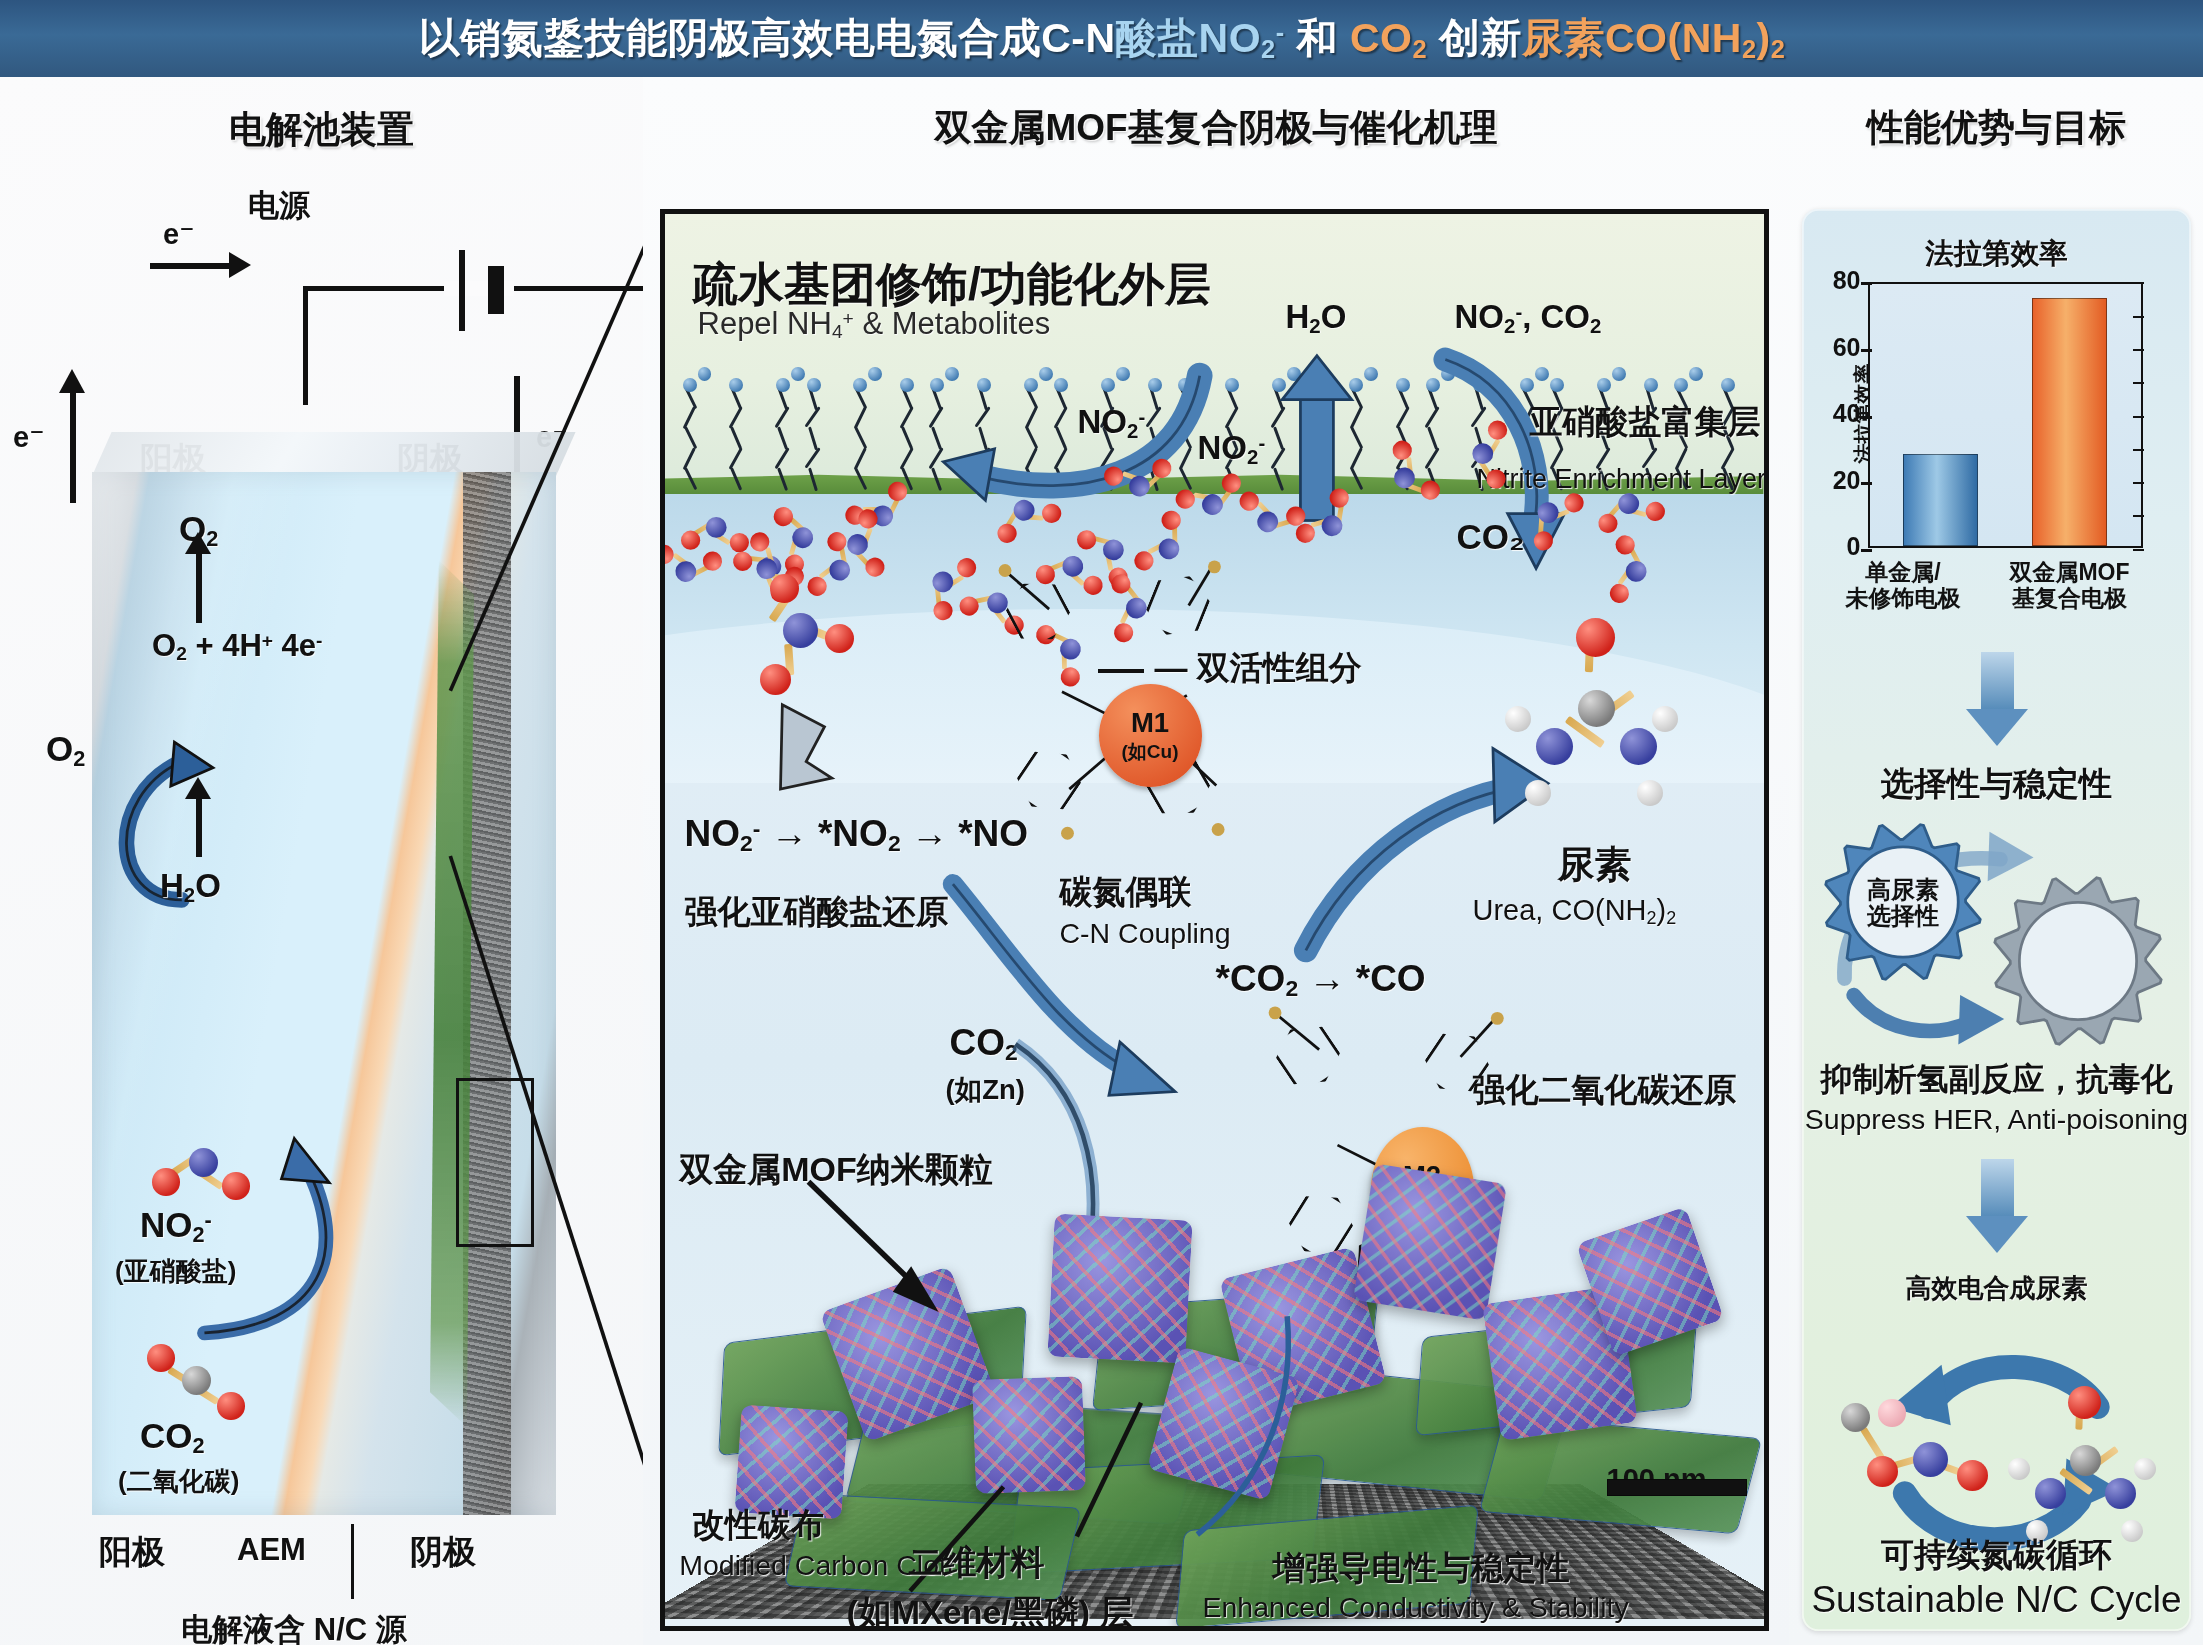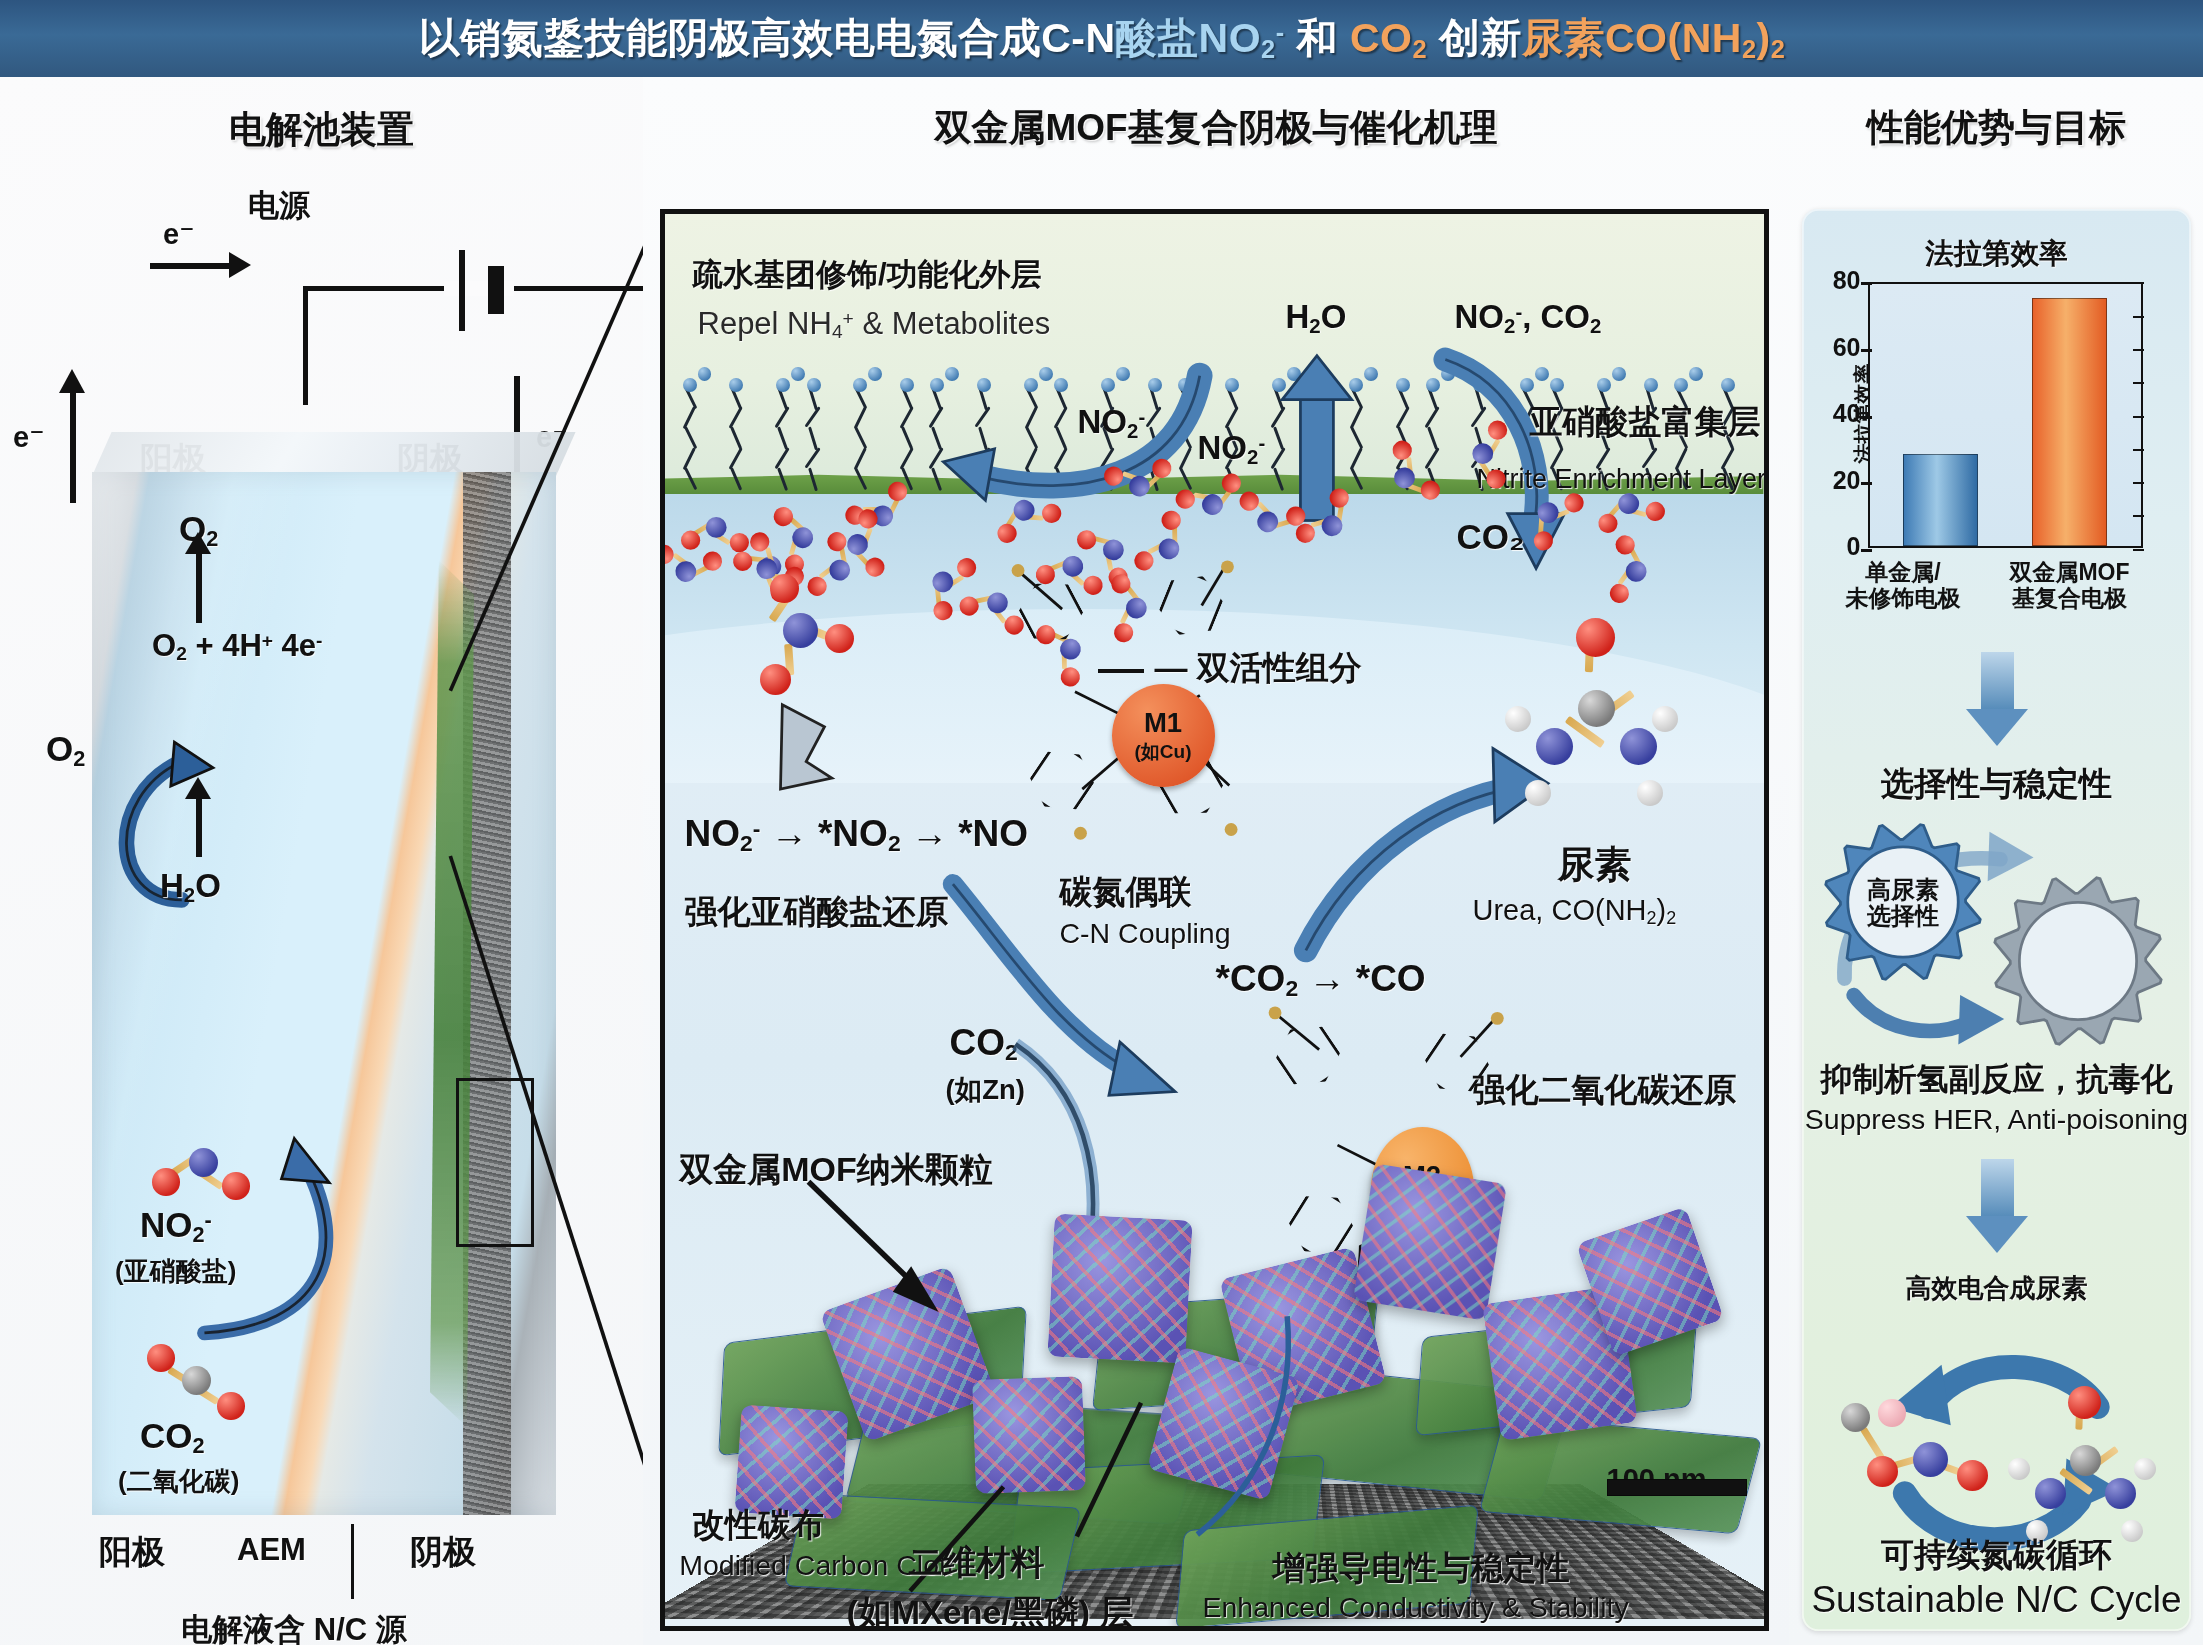--- a/index.html
+++ b/index.html
@@ -496,21 +496,21 @@
           <div class="brush" style="left: 1055px; top: 173px;">
             <div class="tail" style="left:2.8px;top:0px;height:24px;transform:rotate(-23deg);"></div>
             <div class="tail" style="left:12px;top:20px;height:24px;transform:rotate(29deg);"></div>
             <div class="tail" style="left:2.8px;top:40px;height:24px;transform:rotate(-23deg);"></div>
             <div class="tail" style="left:12px;top:61px;height:24px;transform:rotate(29deg);"></div>
             <div class="tail" style="left:2.8px;top:81px;height:24px;transform:rotate(-23deg);"></div>
             <div class="head" style="left:1.8px;top:-9.2px;"></div>
           </div>
         </div>
 
-      <div class="lbl" style="left:27.5px;top:40px;font-size:31px;">疏水基团修饰/功能化外层</div>
+      <div class="lbl" style="left:27.5px;top:40px;font-size:46px;">疏水基团修饰/功能化外层</div>
       <div class="lbl" style="left:33px;top:92px;font-size:31px;font-weight:normal;color:#2a2a2a;">Repel NH<sub>4</sub><sup>+</sup> &amp; Metabolites</div>
 
       <div class="lbl" style="left:621px;top:84px;font-size:33px;">H<sub>2</sub>O</div>
       <div class="lbl" style="left:790px;top:84px;font-size:33px;">NO<sub>2</sub><sup>-</sup>, CO<sub>2</sub></div>
 
       <svg style="position:absolute;left:241px;top:147px;" width="331" height="174" viewBox="0 0 360 190">
         <path d="M320 16 C 300 126, 190 154, 78 126" fill="none" stroke="#4a7fb4" stroke-width="28" stroke-linecap="round"></path>
         <path d="M320 16 C 300 126, 190 154, 78 126" fill="none" stroke="#1d3c5e" stroke-width="3" opacity=".8"></path>
         <polygon points="40,110 96,96 86,152" fill="#4a7fb4" stroke="#1d3c5e" stroke-width="3"></polygon>
       </svg>
@@ -705,21 +705,21 @@
           </div>
           <div class="mol" style="left: 511px; top: 275px; transform: rotate(168deg) scale(0.8);">
             <div class="bond" style="left:16.5px;top:18.4px;width:27.5px;height:6.4px;transform:rotate(-32deg);"></div>
             <div class="bond" style="left:37px;top:14.7px;width:27.5px;height:6.4px;transform:rotate(32deg);"></div>
             <div class="atom N" style="left:31px;top:0;width:26px;height:26px;"></div>
             <div class="atom O" style="left:0;top:16.5px;width:24px;height:24px;"></div>
             <div class="atom O" style="left:61px;top:20px;width:24px;height:24px;"></div>
           </div>
         </div>
 
-      <div class="ringmol" style="left:318px;top:340px;width:386px;height:349px;">
+      <div class="ringmol" style="left:305px;top:340px;width:386px;height:349px;">
         <div class="hex" style="left:40px;top:26px;transform:rotate(-28deg);"></div>
         <div class="hex" style="left:180px;top:20px;transform:rotate(22deg);"></div>
         <div class="hex" style="left:51px;top:195px;transform:rotate(34deg);"></div>
         <div class="hex" style="left:180px;top:200px;transform:rotate(-30deg);"></div>
         <svg style="position:absolute;left:0;top:0;" width="386" height="349" viewBox="0 0 420 380">
           <line x1="40" y1="20" x2="86" y2="60" stroke="#111" stroke-width="3"></line>
           <line x1="262" y1="16" x2="238" y2="56" stroke="#111" stroke-width="3"></line>
           <line x1="100" y1="150" x2="152" y2="176" stroke="#111" stroke-width="3"></line>
           <line x1="236" y1="154" x2="196" y2="178" stroke="#111" stroke-width="3"></line>
           <line x1="108" y1="256" x2="152" y2="218" stroke="#111" stroke-width="3"></line>

